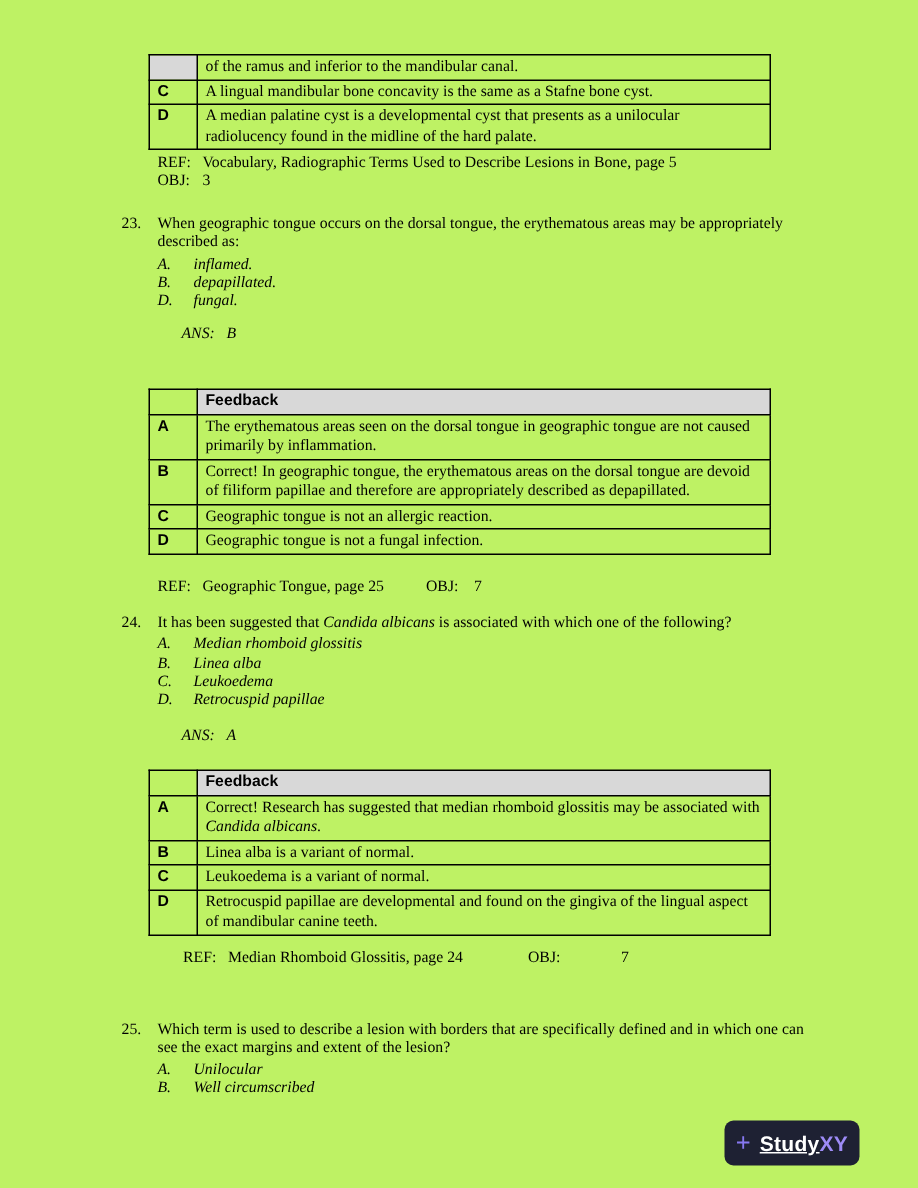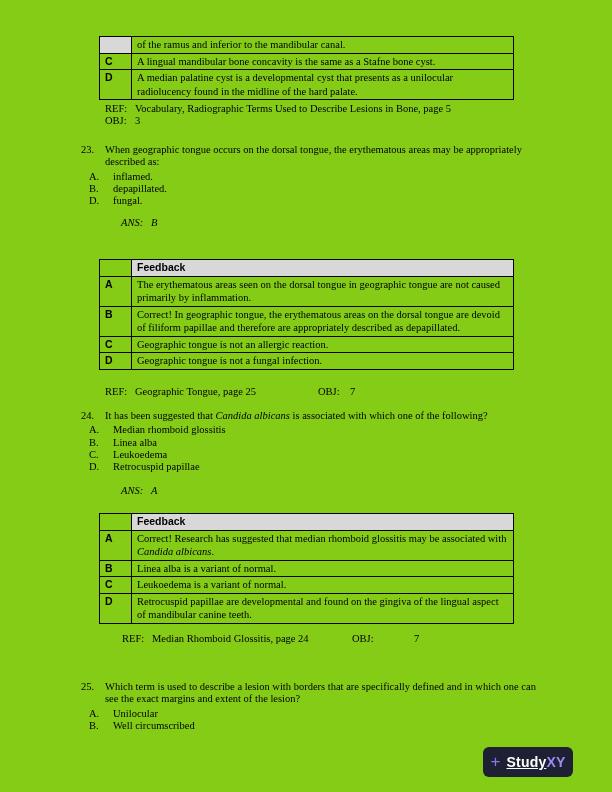--- a/index.html
+++ b/index.html
@@ -1,20 +1,20 @@
 <!DOCTYPE html>
 <html><head>
 <meta charset="utf-8">
 <style>
   html,body { margin:0; padding:0; background:#888; }
   .page {
     position:relative;
     width:612px; height:792px;
     margin:0 auto;
-    background:#84cc16;
+    background:#bef264;
     font-family:"Liberation Serif","DejaVu Serif",serif;
     font-size:10.5px;
     line-height:12.3px;
     color:#000;
     overflow:hidden;
   }
 
   
   table.fbtable {
     position:absolute;
@@ -45,31 +45,31 @@
     font-size:8px;
     background:#d8d8d8;
     line-height:11px;
     padding-top:2px;
   }
 
   
   .refblock { position:absolute; left:105px; }
   .ref-label { display:inline-block; width:30px; }
   .ref-text-inline { display:inline-block; }
-  .w165 { width:183px; }
+  .w165 { width:149px; }
   .w200 { width:200px; }
   .obj-val { margin-left:2px; }
   .obj-val-far { margin-left:32px; }
 
   
   .question { position:absolute; left:81px; width:470px; }
   .stem { margin-left:24px; text-indent:-24px; }
   .qnum { display:inline-block; width:24px; text-indent:0; }
   .opts { margin-top:2px; }
-  .opt { margin-left:8px; }
+  .opt { margin-left:24px;font-style:italic; }
   .opt-letter { display:inline-block; width:24px; }
   .ansline { margin-left:40px; margin-top:10px;font-style:italic; }
   .ans-label { display:inline-block; width:30px; }
   .ital { font-style:italic; }
 
   
   .logo {
     position:absolute;
     left:483px; top:747px;
     width:90px; height:30px;

